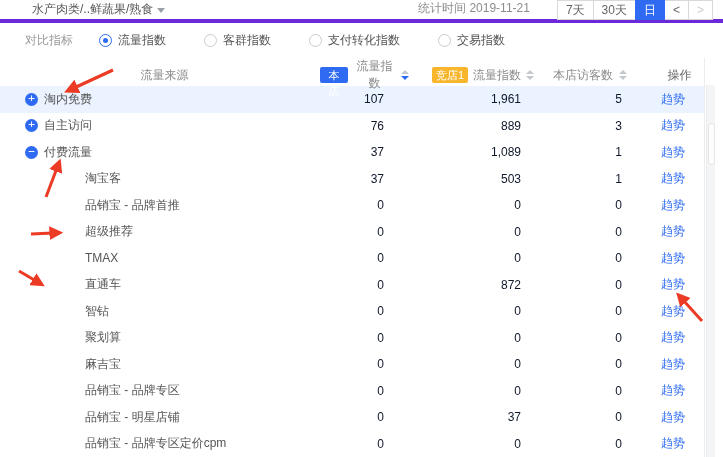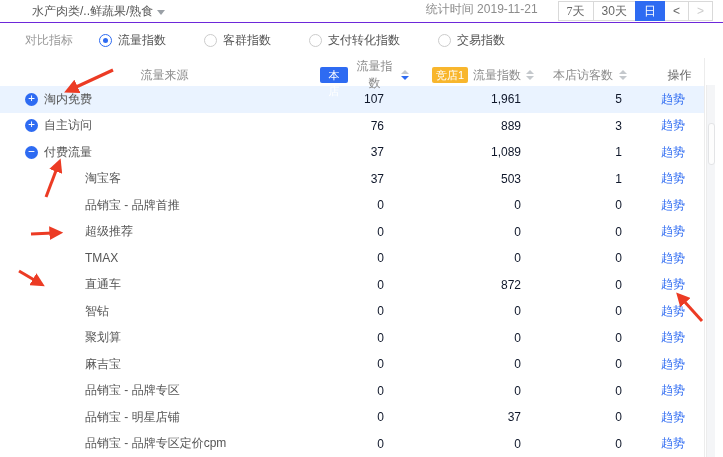--- a/index.html
+++ b/index.html
@@ -2,30 +2,30 @@
 <html><head>
 <meta charset="utf-8">
 <style>
   * { margin:0; padding:0; box-sizing:border-box; }
   html,body { width:723px; height:457px; background:#fff; overflow:hidden;
     font-family:"Liberation Sans","DejaVu Sans",sans-serif; font-size:12px; color:#555; }
   .page { position:relative; width:723px; height:457px; }
 
   
   .topbar { height:23px; display:flex; align-items:center; justify-content:space-between;
-    padding:0 10px 0 32px; border-bottom:1px solid #6d28d9; }
+    padding:0 10px 0 32px; border-bottom:4px solid #6d28d9; }
   .breadcrumb { display:flex; align-items:center; gap:4px; color:#555; cursor:pointer; }
   .caret-down { width:0; height:0; border-left:4px solid transparent; border-right:4px solid transparent;
     border-top:5px solid #9aa0a6; margin-top:2px; }
   .topbar-right { display:flex; align-items:flex-start; }
   .stat-time { color:#8c8c8c; margin-right:12px; }
   .btn-group { display:flex; }
   .btn { height:20px; line-height:18px; padding:0 8px; background:#fff; border:1px solid #d9d9d9;
     color:#666; font-size:12px; margin-left:-1px; cursor:pointer; font-family:inherit; }
-  .btn:first-child { margin-left:8px;font-family:Liberation Serif, serif; }
+  .btn:first-child { margin-left:15px; }
   .btn.active { background:#2e6bf2; border-color:#2e6bf2; color:#fff; position:relative; z-index:1; }
   .btn.nav { padding:0 8px; }
   .btn.disabled { color:#ccc; }
 
   
   .controls { height:35px; display:flex; align-items:center; padding-left:25px; }
   .ctl-label { color:#999; margin-right:26px; }
   .radio-opt { display:flex; align-items:center; margin-right:38px; cursor:pointer; }
   .radio-circle { width:13px; height:13px; border-radius:50%; border:1px solid #ccc; background:#fff;
     margin-right:6px; position:relative; }

